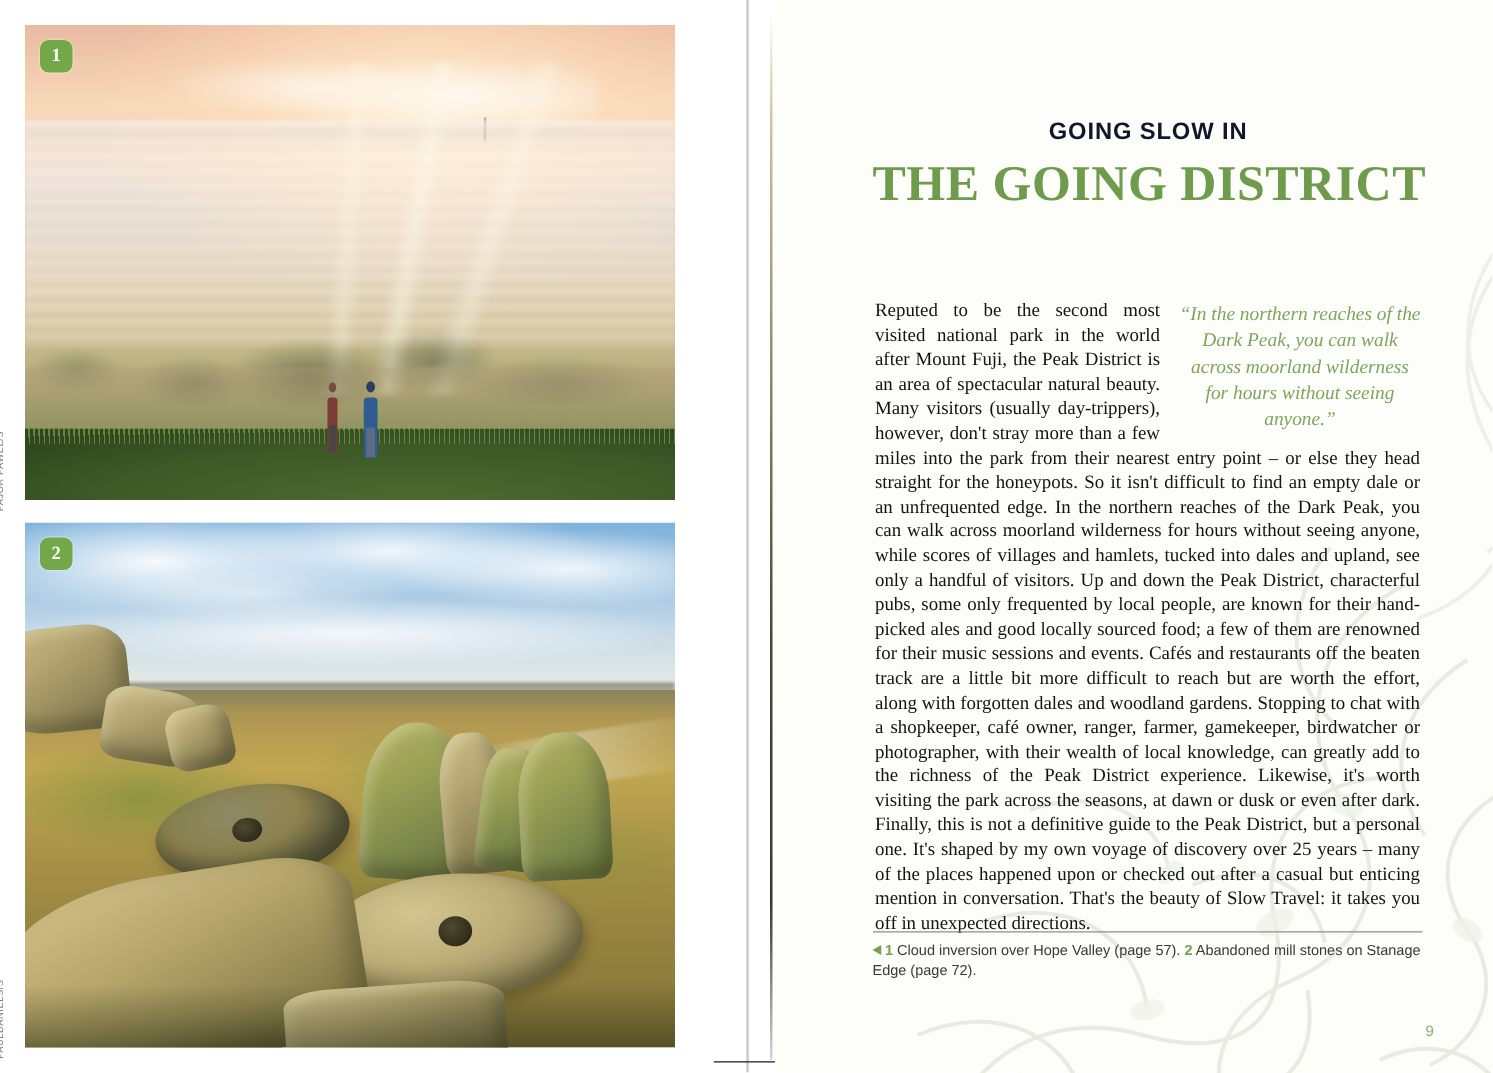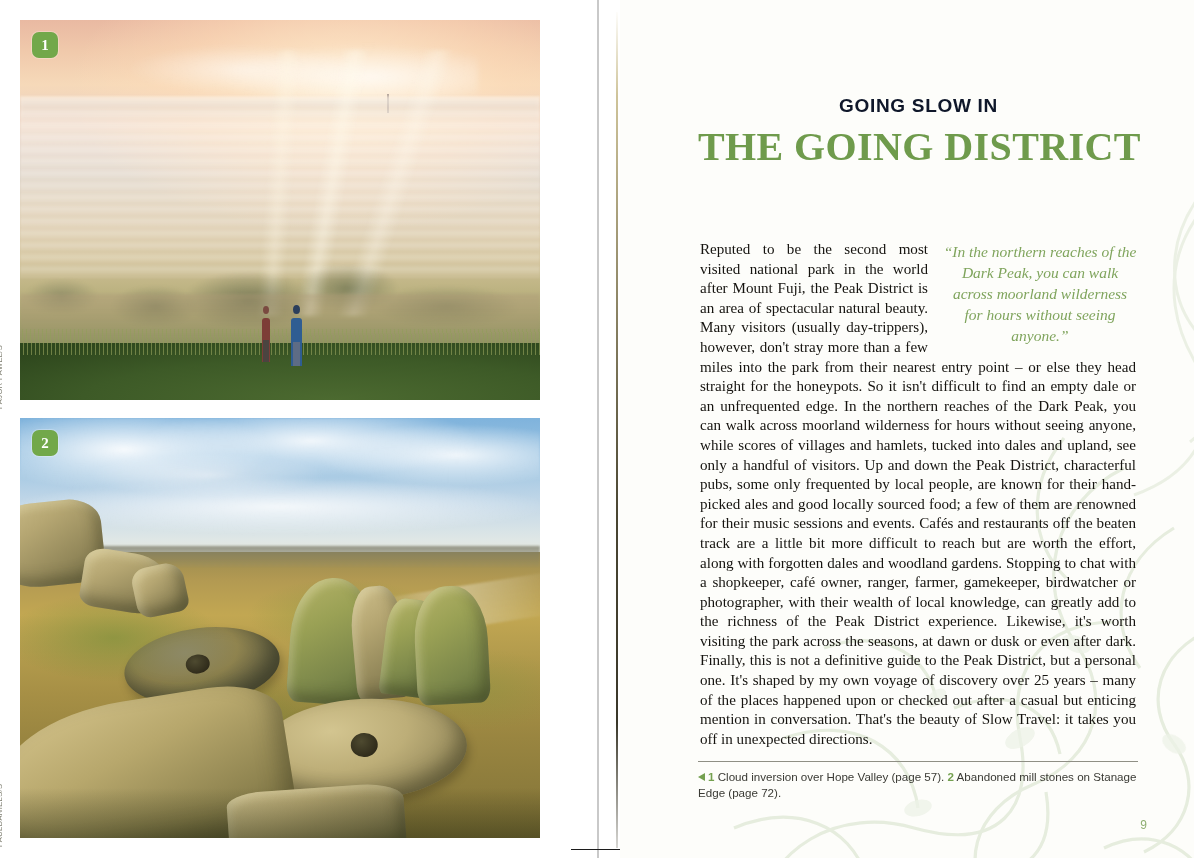--- a/index.html
+++ b/index.html
@@ -349,21 +349,20 @@
     line-height: 21px;
     color: #7fa45c;
     text-align: center;
     shape-outside: inset(0);
   }
 
   .caption-block {
     position: absolute;
     left: 78px; top: 745px;
     width: 440px;
-    margin-top: 16px;
   }
   .caption-rule {
     width: 100%;
     height: 1px;
     background: #8f8f85;
     margin-bottom: 7px;
   }
   .caption {
     font-family: "Liberation Sans", sans-serif;
     font-size: 11.6px;

